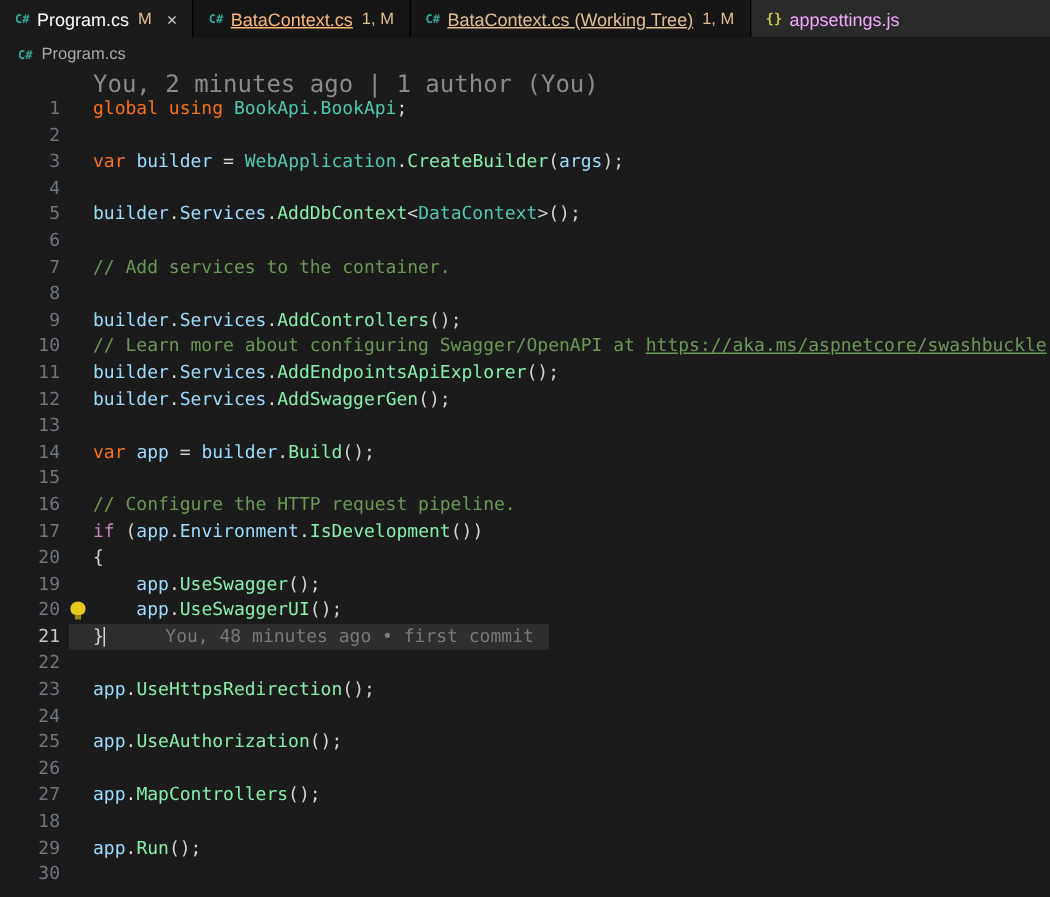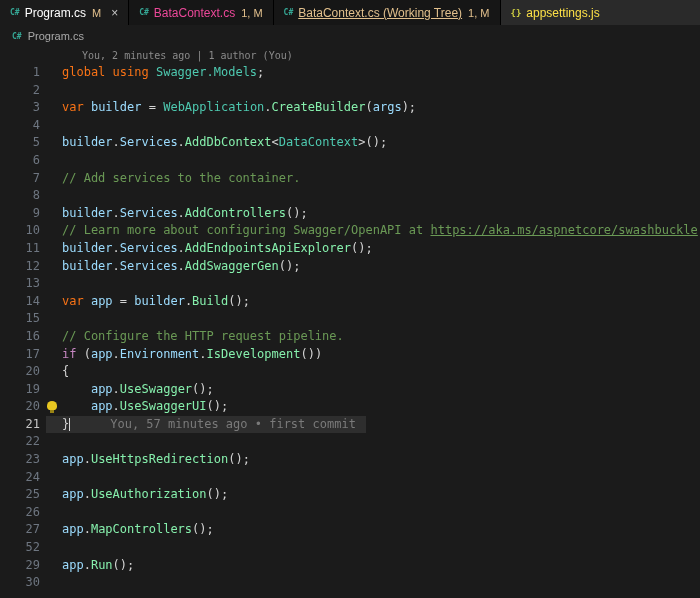--- a/index.html
+++ b/index.html
@@ -32,22 +32,22 @@
     padding-left:12px; background:#1b1b1b; color:#a9a9a9; font-size:11px; cursor:pointer;
   }
   .bc-icon { font:bold 8px "DejaVu Sans Mono", monospace; color:#35a795; }
 
   
   .editor {
     flex:1; background:#1b1b1b; position:relative; overflow:hidden;
     font:12px "DejaVu Sans Mono", monospace; color:#d4d4d4;
   }
   .codelens {
-    margin-left:82px; height:17px; line-height:17px;
-    font-size:10px; color:#8b8b8b; cursor:pointer; white-space:pre;
+    margin-left:62px; height:17px; line-height:17px;
+    font-size:16px; color:#8b8b8b; cursor:pointer; white-space:pre;
   }
   .line { display:flex; height:17.6px; line-height:17.6px; }
   .gutter { flex:none; width:40px; text-align:right; color:#6e7681; cursor:pointer; }
   .lmargin { flex:none; width:22px; position:relative; }
   .code { white-space:pre; }
   .line.current {
     background-image:linear-gradient(#2e2e2e,#2e2e2e);
     background-repeat:no-repeat;
     background-position:46px 0;
     background-size:320px 100%;
@@ -79,46 +79,46 @@
 <div class="window">
   <div class="tabbar" id="tabbar">
       <div class="tab active">
         <span class="tab-icon csharp">C#</span>
         <span class="tab-label" style="color: rgb(255, 255, 255);">Program.cs</span>
         <span class="tab-badge" style="color: rgb(226, 192, 141);">M</span>
         <span class="tab-close">×</span>
       </div>
       <div class="tab">
         <span class="tab-icon csharp">C#</span>
-        <span class="tab-label" style="color: #ec4899;">BataContext.cs</span>
+        <span class="tab-label" style="color: #fdba74; text-decoration: underline;">BataContext.cs</span>
         <span class="tab-badge" style="color: rgb(226, 192, 141);">1, M</span>
       </div>
       <div class="tab">
         <span class="tab-icon csharp">C#</span>
         <span class="tab-label" style="color: rgb(226, 192, 141); text-decoration: underline;">BataContext.cs (Working Tree)</span>
         <span class="tab-badge" style="color: rgb(226, 192, 141);">1, M</span>
       </div>
       <div class="tab alt">
         <span class="tab-icon json">{}</span>
-        <span class="tab-label" style="color: #fde047;">appsettings.js</span>
+        <span class="tab-label" style="color: #f0abfc;">appsettings.js</span>
       </div>
     </div>
 
   <div class="breadcrumbs">
     <span class="bc-icon">C#</span>
     <span>Program.cs</span>
   </div>
 
   <div class="editor">
     <div class="codelens">You, 2 minutes ago | 1 author (You)</div>
     <div id="code-lines">
         <div class="line">
           <span class="gutter">1</span>
           <span class="lmargin"></span>
-          <span class="code"><span class="tok-kw">global using</span><span class="tok-p"> </span><span class="tok-type">Swagger.Models</span><span class="tok-p">;</span></span>
+          <span class="code"><span class="tok-kw">global using</span><span class="tok-p"> </span><span class="tok-type">BookApi.BookApi</span><span class="tok-p">;</span></span>
         </div>
         <div class="line">
           <span class="gutter">2</span>
           <span class="lmargin"></span>
           <span class="code"></span>
         </div>
         <div class="line">
           <span class="gutter">3</span>
           <span class="lmargin"></span>
           <span class="code"><span class="tok-kw">var</span><span class="tok-p"> </span><span class="tok-v">builder</span><span class="tok-p"> = </span><span class="tok-type">WebApplication</span><span class="tok-p">.</span><span class="tok-fn">CreateBuilder</span><span class="tok-p">(</span><span class="tok-v">args</span><span class="tok-p">);</span></span>
@@ -206,21 +206,21 @@
         <div class="line">
           <span class="gutter">20</span>
           <span class="lmargin">
             <span class="bulb"></span>
           </span>
           <span class="code"><span class="tok-p">    </span><span class="tok-v">app</span><span class="tok-p">.</span><span class="tok-fn">UseSwaggerUI</span><span class="tok-p">();</span></span>
         </div>
         <div class="line current">
           <span class="gutter">21</span>
           <span class="lmargin"></span>
-          <span class="code"><span class="tok-p">}</span><span class="cursor"></span><span class="blame">You, 57 minutes ago • first commit</span></span>
+          <span class="code"><span class="tok-p">}</span><span class="cursor"></span><span class="blame">You, 48 minutes ago • first commit</span></span>
         </div>
         <div class="line">
           <span class="gutter">22</span>
           <span class="lmargin"></span>
           <span class="code"></span>
         </div>
         <div class="line">
           <span class="gutter">23</span>
           <span class="lmargin"></span>
           <span class="code"><span class="tok-v">app</span><span class="tok-p">.</span><span class="tok-fn">UseHttpsRedirection</span><span class="tok-p">();</span></span>
@@ -239,21 +239,21 @@
           <span class="gutter">26</span>
           <span class="lmargin"></span>
           <span class="code"></span>
         </div>
         <div class="line">
           <span class="gutter">27</span>
           <span class="lmargin"></span>
           <span class="code"><span class="tok-v">app</span><span class="tok-p">.</span><span class="tok-fn">MapControllers</span><span class="tok-p">();</span></span>
         </div>
         <div class="line">
-          <span class="gutter">52</span>
+          <span class="gutter">18</span>
           <span class="lmargin"></span>
           <span class="code"></span>
         </div>
         <div class="line">
           <span class="gutter">29</span>
           <span class="lmargin"></span>
           <span class="code"><span class="tok-v">app</span><span class="tok-p">.</span><span class="tok-fn">Run</span><span class="tok-p">();</span></span>
         </div>
         <div class="line">
           <span class="gutter">30</span>

